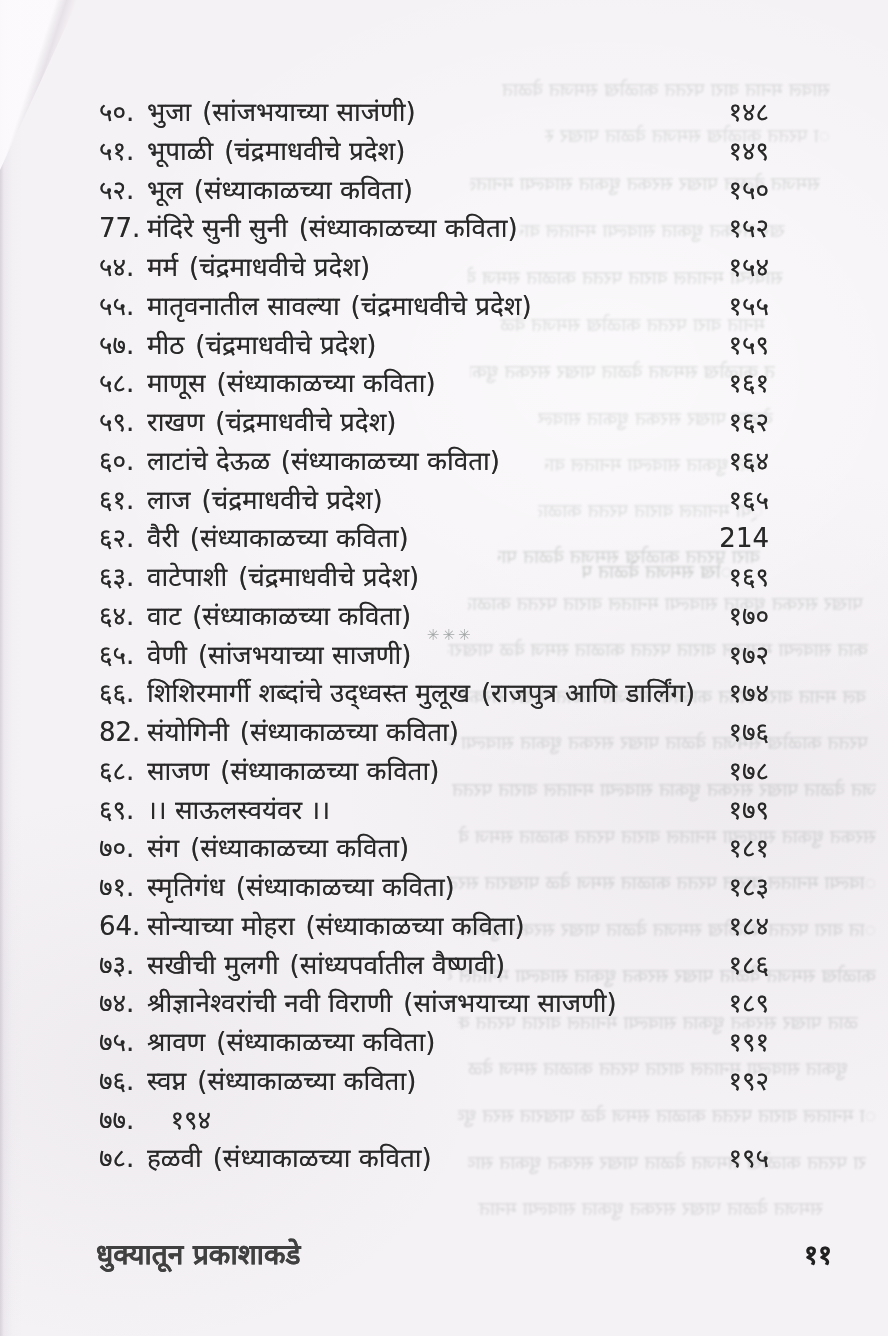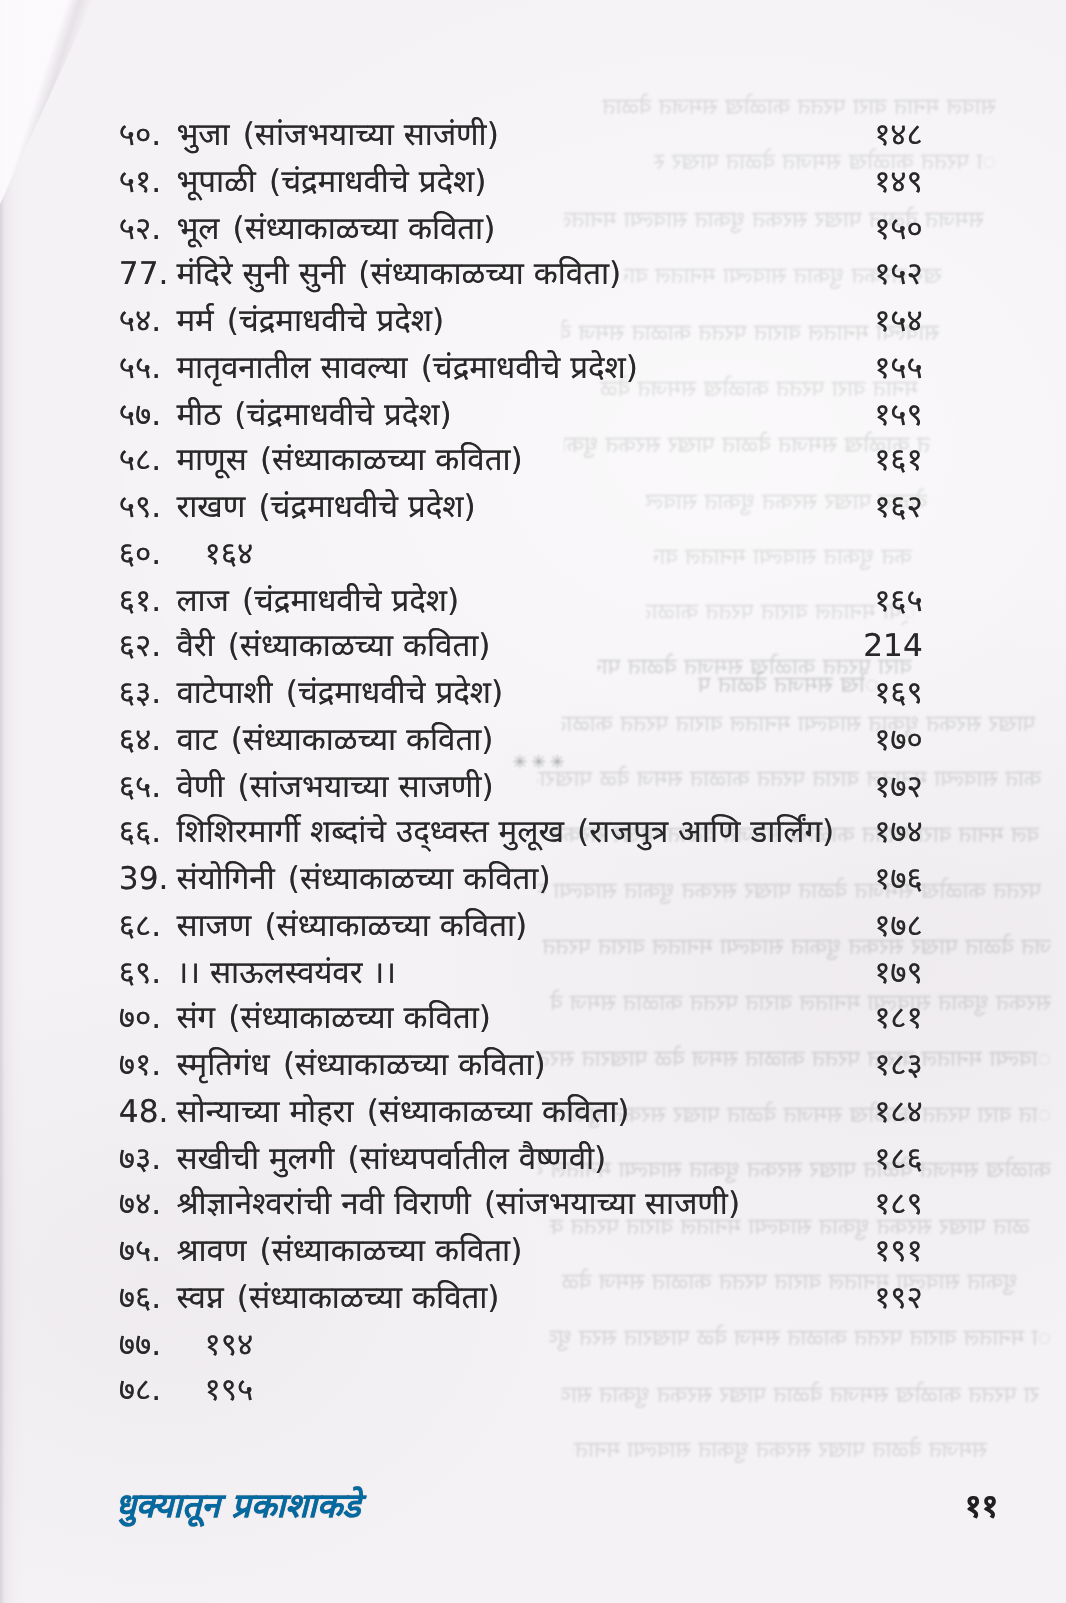--- a/index.html
+++ b/index.html
@@ -65,22 +65,22 @@
   .coll { margin-left: .42em; }
   .pg  { flex: none; min-width: 64px; text-align: right; }
 
   
   .footer {
     position: absolute; left: 96px; right: 56px; top: 1234px;
     display: flex; justify-content: space-between; align-items: baseline;
     z-index: 2;
   }
   .book-title {
-    font-size: 28px; font-weight: bold; font-style: italic;
-    color: #0369a1;
+    font-size: 28px; font-weight: bold; 
+    color: #404040;
     text-shadow: 0 0 0.6px rgba(25,25,25,.6);
   }
   .page-no {
     font-size: 27px; font-weight: bold; color: #202020;
     text-shadow: 0 0 0.5px rgba(25,25,25,.5);
   }
 </style>
 </head>
 <body>
 
@@ -159,20 +159,21 @@
       <span class="ttl"><span class="t">माणूस</span><span class="coll">(संध्याकाळच्या कविता)</span></span>
       <span class="pg">१६१</span>
     </li>
       <li class="row">
       <span class="num">५९.</span>
       <span class="ttl"><span class="t">राखण</span><span class="coll">(चंद्रमाधवीचे प्रदेश)</span></span>
       <span class="pg">१६२</span>
     </li>
       <li class="row">
       <span class="num">६०.</span>
+      <span class="ttl"><span class="t">लाटांचे देऊळ</span><span class="coll">(संध्याकाळच्या कविता)</span></span>
       <span class="pg">१६४</span>
     </li>
       <li class="row">
       <span class="num">६१.</span>
       <span class="ttl"><span class="t">लाज</span><span class="coll">(चंद्रमाधवीचे प्रदेश)</span></span>
       <span class="pg">१६५</span>
     </li>
       <li class="row">
       <span class="num">६२.</span>
       <span class="ttl"><span class="t">वैरी</span><span class="coll">(संध्याकाळच्या कविता)</span></span>
@@ -192,21 +193,21 @@
       <span class="num">६५.</span>
       <span class="ttl"><span class="t">वेणी</span><span class="coll">(सांजभयाच्या साजणी)</span></span>
       <span class="pg">१७२</span>
     </li>
       <li class="row">
       <span class="num">६६.</span>
       <span class="ttl"><span class="t">शिशिरमार्गी शब्दांचे उद्ध्वस्त मुलूख</span><span class="coll">(राजपुत्र आणि डार्लिंग)</span></span>
       <span class="pg">१७४</span>
     </li>
       <li class="row">
-      <span class="num">39.</span>
+      <span class="num">82.</span>
       <span class="ttl"><span class="t">संयोगिनी</span><span class="coll">(संध्याकाळच्या कविता)</span></span>
       <span class="pg">१७६</span>
     </li>
       <li class="row">
       <span class="num">६८.</span>
       <span class="ttl"><span class="t">साजण</span><span class="coll">(संध्याकाळच्या कविता)</span></span>
       <span class="pg">१७८</span>
     </li>
       <li class="row">
       <span class="num">६९.</span>
@@ -217,21 +218,21 @@
       <span class="num">७०.</span>
       <span class="ttl"><span class="t">संग</span><span class="coll">(संध्याकाळच्या कविता)</span></span>
       <span class="pg">१८१</span>
     </li>
       <li class="row">
       <span class="num">७१.</span>
       <span class="ttl"><span class="t">स्मृतिगंध</span><span class="coll">(संध्याकाळच्या कविता)</span></span>
       <span class="pg">१८३</span>
     </li>
       <li class="row">
-      <span class="num">48.</span>
+      <span class="num">64.</span>
       <span class="ttl"><span class="t">सोन्याच्या मोहरा</span><span class="coll">(संध्याकाळच्या कविता)</span></span>
       <span class="pg">१८४</span>
     </li>
       <li class="row">
       <span class="num">७३.</span>
       <span class="ttl"><span class="t">सखीची मुलगी</span><span class="coll">(सांध्यपर्वातील वैष्णवी)</span></span>
       <span class="pg">१८६</span>
     </li>
       <li class="row">
       <span class="num">७४.</span>
@@ -247,20 +248,21 @@
       <span class="num">७६.</span>
       <span class="ttl"><span class="t">स्वप्न</span><span class="coll">(संध्याकाळच्या कविता)</span></span>
       <span class="pg">१९२</span>
     </li>
       <li class="row">
       <span class="num">७७.</span>
       <span class="pg">१९४</span>
     </li>
       <li class="row">
       <span class="num">७८.</span>
+      <span class="ttl"><span class="t">हळवी</span><span class="coll">(संध्याकाळच्या कविता)</span></span>
       <span class="pg">१९५</span>
     </li>
     </ol>
 
   <div class="footer">
     <span class="book-title">धुक्यातून प्रकाशाकडे</span>
     <span class="page-no">११</span>
   </div>
 
 </div>

